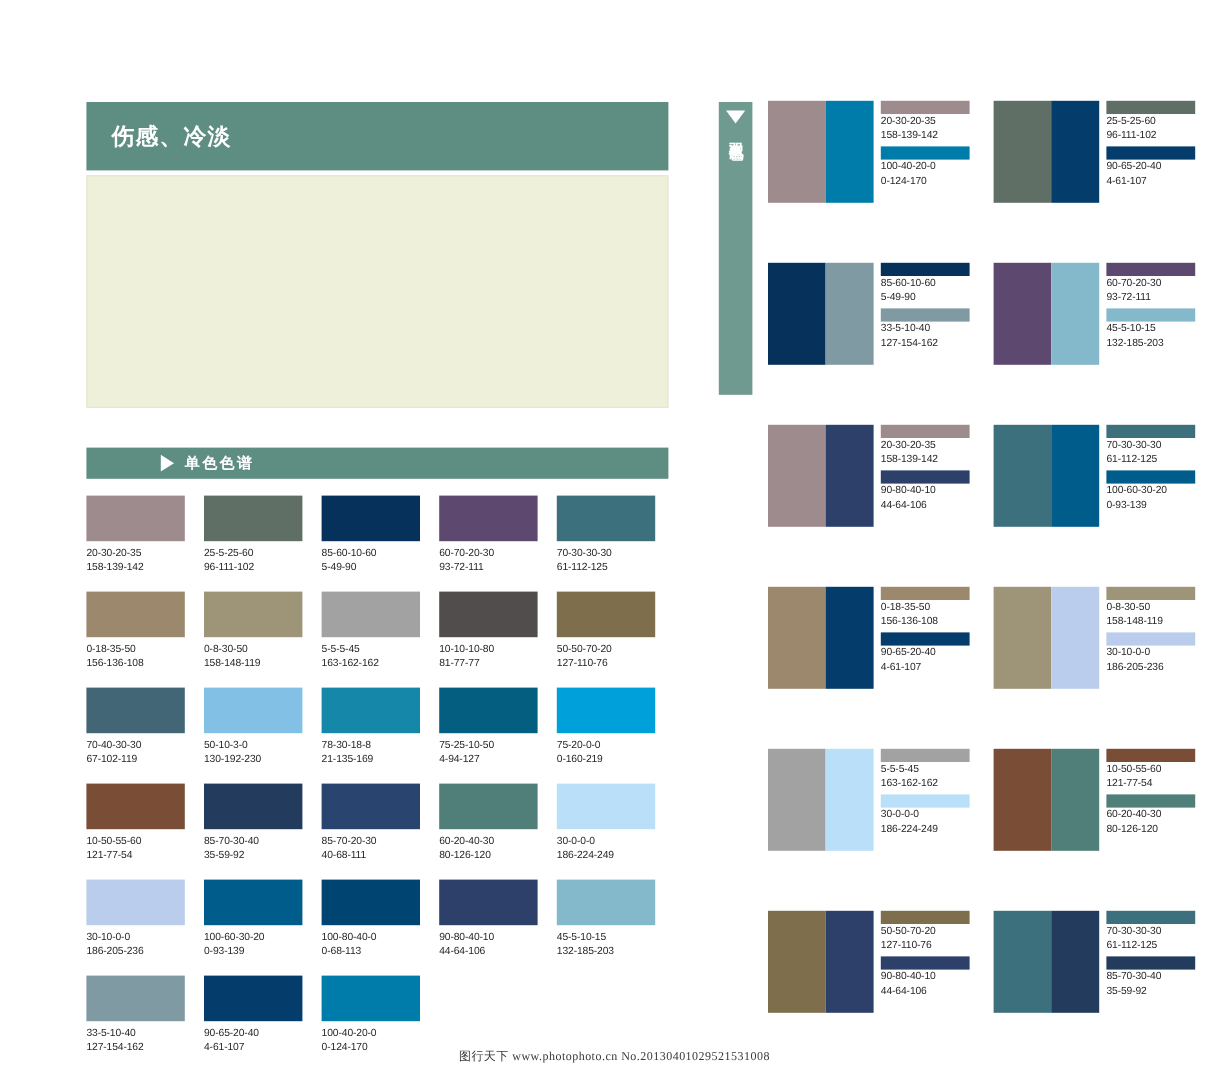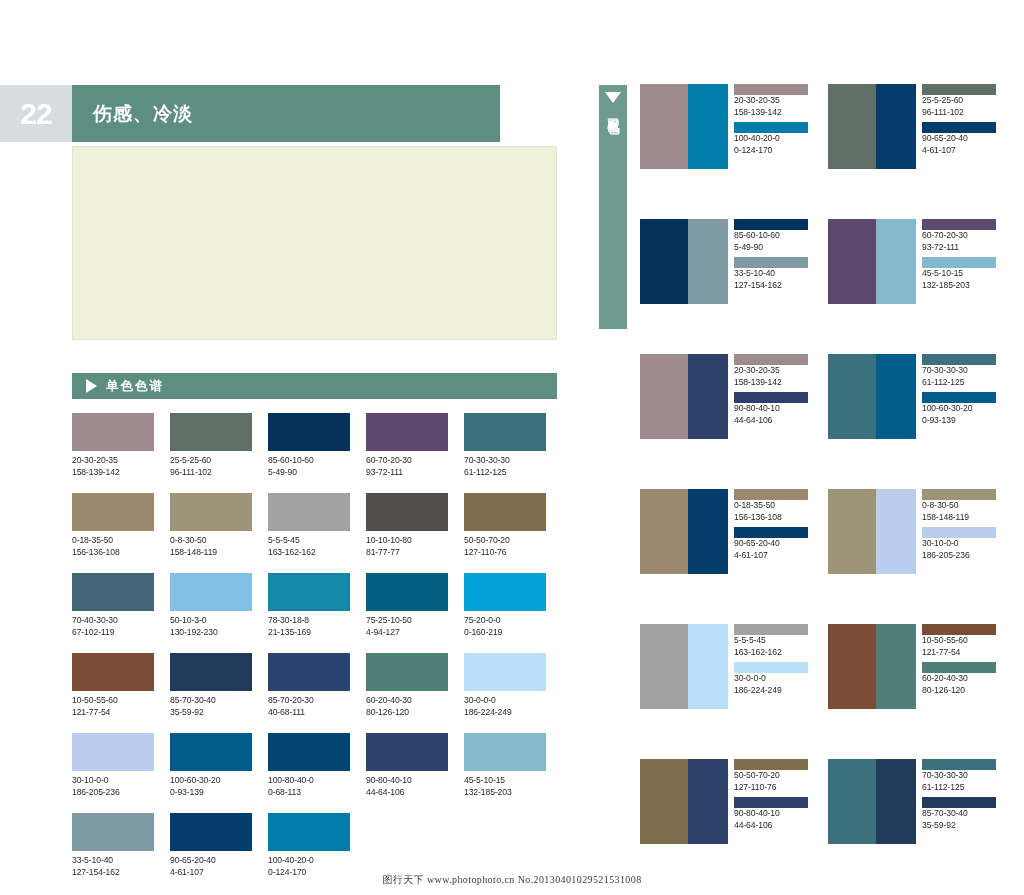--- a/index.html
+++ b/index.html
@@ -18,38 +18,38 @@
   #number-band {
     position:absolute; left:0; top:0; width:72px; height:57px;
     background:#d6dde1;
     display:flex; align-items:center; justify-content:center;
   }
   #number-band .num {
     color:#ffffff; font-size:30px; font-weight:bold; letter-spacing:-1px;
     line-height:1;
   }
   #title-green {
-    position:absolute; left:72px; top:0; width:428px; height:57px;
+    position:absolute; left:72px; top:0; width:485px; height:57px;
     background:#5e8d82;
     display:flex; align-items:center;
   }
   #title-green .t {
     color:#ffffff; font-size:19px; font-weight:bold; padding-left:21px;
     letter-spacing:1px;
   }
 
   #cream-panel {
     position:absolute; left:72px; top:146px; width:485px; height:194px;
     background:#eef0da; border:1px solid #e4e7cd;
   }
 
   
   #mono-header {
     position:absolute; left:72px; top:373px; width:485px; height:26px;
-    background:#5e8d82; display:flex; align-items:center;
+    background:#5e8d82; display:flex; align-items:center;padding-left:48px;
   }
   .hdr-tri {
     width:0; height:0; margin-left:14px;
     border-left:11px solid #ffffff;
     border-top:7px solid transparent;
     border-bottom:7px solid transparent;
   }
   #mono-header .t {
     color:#ffffff; font-size:12.5px; font-weight:bold; padding-left:9px;
     letter-spacing:2px;
@@ -111,23 +111,20 @@
     font-family:Liberation Serif, serif;
     font-size:10px; color:#3a3a3a; letter-spacing:0.4px;
   }
 </style>
 </head>
 <body>
 
 <div id="left-column">
 
   <div id="title-bar">
-    <div id="number-band">
-      <span class="num">22</span>
-    </div>
     <div id="title-green">
       <span class="t">伤感、冷淡</span>
     </div>
   </div>
 
   <div id="cream-panel"></div>
 
   <div id="mono-header">
     <span class="hdr-tri"></span>
     <span class="t">单色色谱</span>

